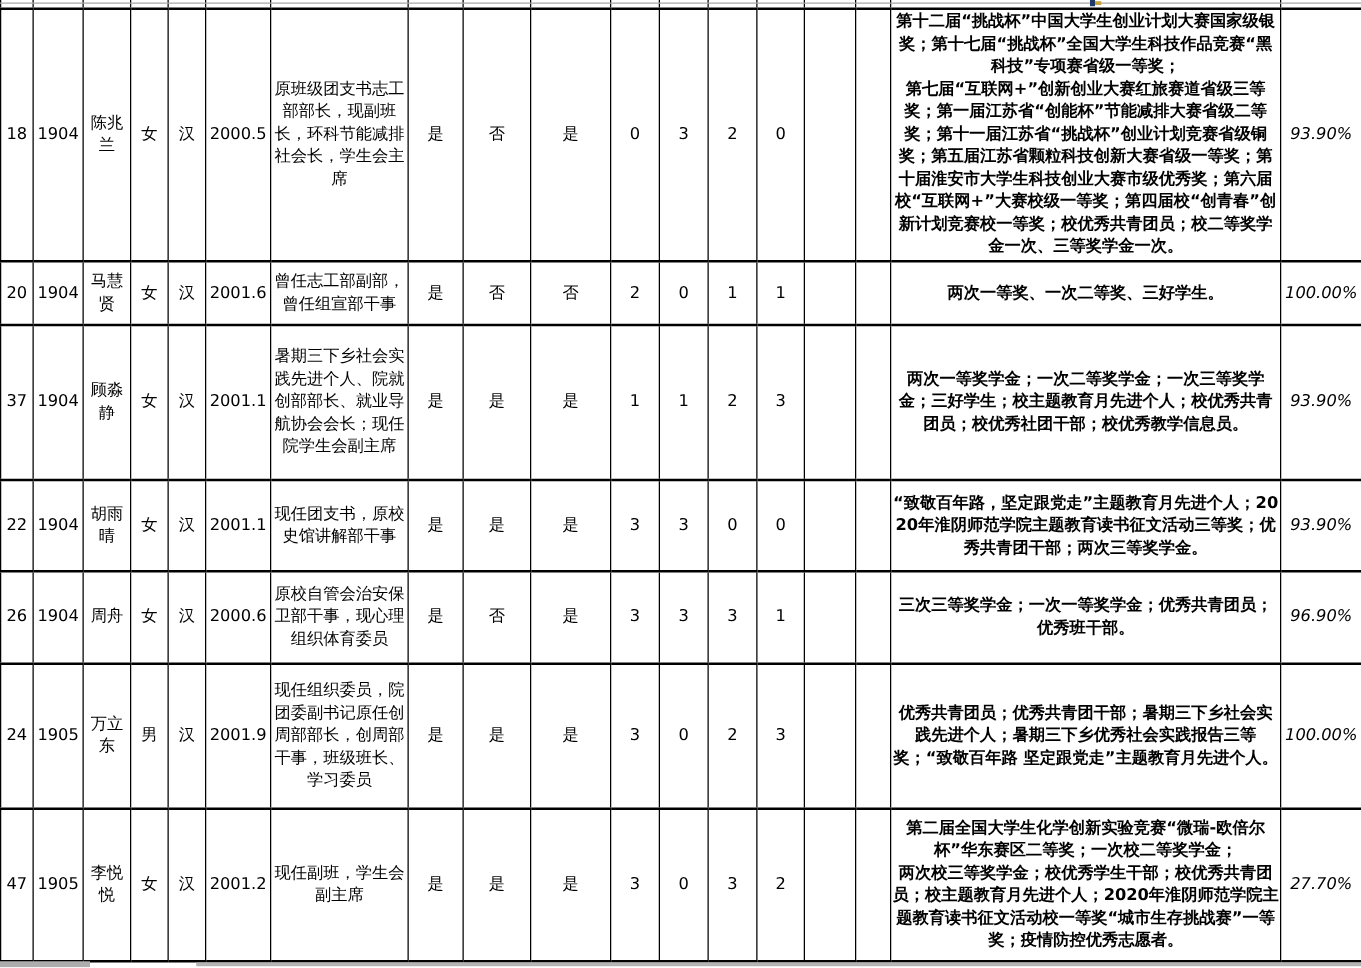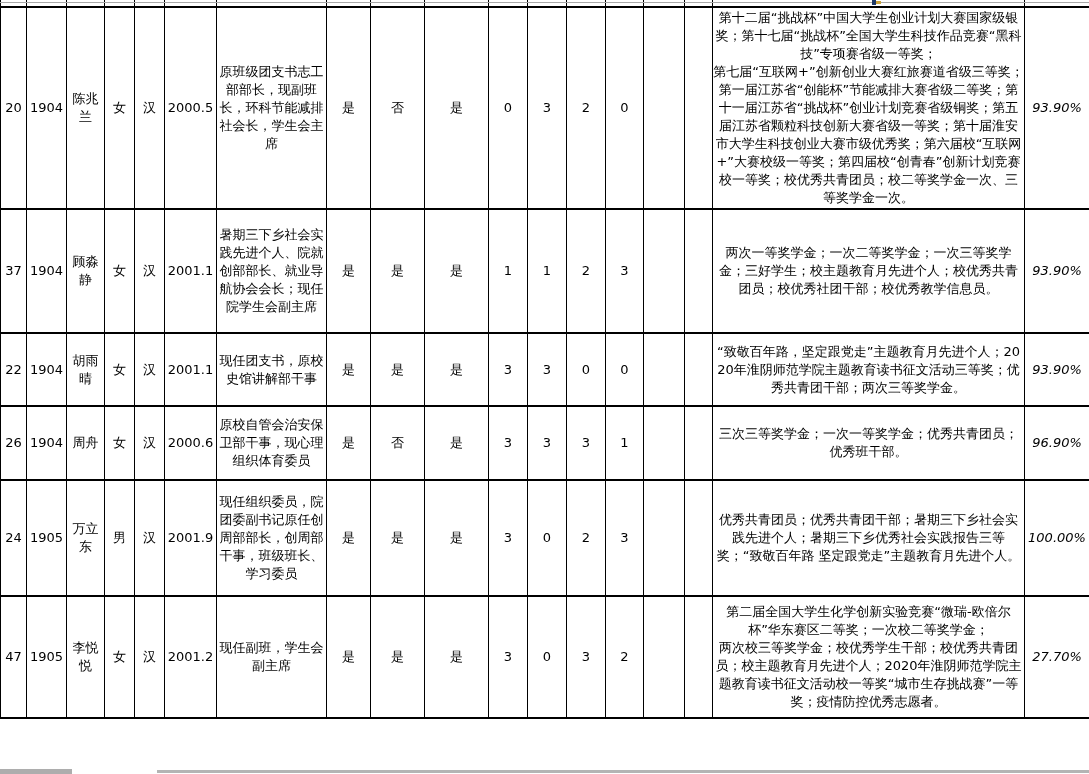--- a/index.html
+++ b/index.html
@@ -14,21 +14,21 @@
   table.grid td{
     border-right:1px solid #000;
     border-bottom:2px solid #000;
     padding:0;overflow:hidden;vertical-align:middle;
     font-size:13px;line-height:18px;text-align:center;
     word-break:break-all;
   }
   table.grid tr td:first-child{border-left:1px solid #000;}
   tr.sliver td{height:6px;border-bottom:2px solid #000;}
   td.c-pos{font-size:13px;line-height:19px;padding:1px 2px;margin-left:16px;}
-  td.c-awards{text-align:left;font-size:14px;line-height:18px;padding:2px 2px 2px 5px;white-space:pre-wrap;}
+  td.c-awards{text-align:left;font-size:14px;line-height:18px;padding:2px 2px 2px 5px;white-space:pre-wrap;font-weight:bold;}
   td.c-rate{text-align:left;padding-left:4px;font-size:13px;font-style:italic;}
   .topline{position:absolute;left:0;top:2px;width:1089px;height:1px;background:#a8a8a8;z-index:5;}
   .cursor-artifact{position:absolute;left:872px;top:0;width:9px;height:5px;z-index:6;}
   .cursor-artifact .m1{position:absolute;left:0;top:0;width:4px;height:5px;background:#1f3a68;}
   .cursor-artifact .m2{position:absolute;left:4px;top:1px;width:5px;height:3px;background:#c9a23d;}
   .graybar-left{position:absolute;left:0;top:769px;width:72px;height:5px;background:#adadad;z-index:5;}
   .grayline-right{position:absolute;left:157px;top:770px;width:932px;height:3px;background:#b4b4b4;z-index:5;}
 </style>
 </head>
 <body>
@@ -78,39 +78,59 @@
         <td></td>
           <td></td>
         <td></td>
           <td></td>
         <td></td>
           <td></td>
         <td></td>
           <td></td>
       </tr>
     <tr style="height: 202px;">
-      <td>20</td>
+      <td>18</td>
       <td>1904</td>
       <td>陈兆兰</td>
       <td>女</td>
       <td>汉</td>
       <td>2000.5</td>
       <td class="c-pos">原班级团支书志工部部长，现副班长，环科节能减排社会长，学生会主席</td>
       <td>是</td>
       <td>否</td>
       <td>是</td>
       <td>0</td>
       <td>3</td>
       <td>2</td>
       <td>0</td>
       <td></td>
       <td></td>
       <td class="c-awards">第十二届“挑战杯”中国大学生创业计划大赛国家级银奖；第十七届“挑战杯”全国大学生科技作品竞赛“黑科技”专项赛省级一等奖；
 第七届“互联网+”创新创业大赛红旅赛道省级三等奖；第一届江苏省“创能杯”节能减排大赛省级二等奖；第十一届江苏省“挑战杯”创业计划竞赛省级铜奖；第五届江苏省颗粒科技创新大赛省级一等奖；第十届淮安市大学生科技创业大赛市级优秀奖；第六届校“互联网+”大赛校级一等奖；第四届校“创青春”创新计划竞赛校一等奖；校优秀共青团员；校二等奖学金一次、三等奖学金一次。</td>
       <td class="c-rate">93.90%</td>
+    </tr>
+        <tr style="height: 51px;">
+      <td>20</td>
+      <td>1904</td>
+      <td>马慧贤</td>
+      <td>女</td>
+      <td>汉</td>
+      <td>2001.6</td>
+      <td class="c-pos">曾任志工部副部，曾任组宣部干事</td>
+      <td>是</td>
+      <td>否</td>
+      <td>否</td>
+      <td>2</td>
+      <td>0</td>
+      <td>1</td>
+      <td>1</td>
+      <td></td>
+      <td></td>
+      <td class="c-awards">两次一等奖、一次二等奖、三好学生。</td>
+      <td class="c-rate">100.00%</td>
     </tr>
         <tr style="height: 124px;">
       <td>37</td>
       <td>1904</td>
       <td>顾淼静</td>
       <td>女</td>
       <td>汉</td>
       <td>2001.1</td>
       <td class="c-pos">暑期三下乡社会实践先进个人、院就创部部长、就业导航协会会长；现任院学生会副主席</td>
       <td>是</td>

